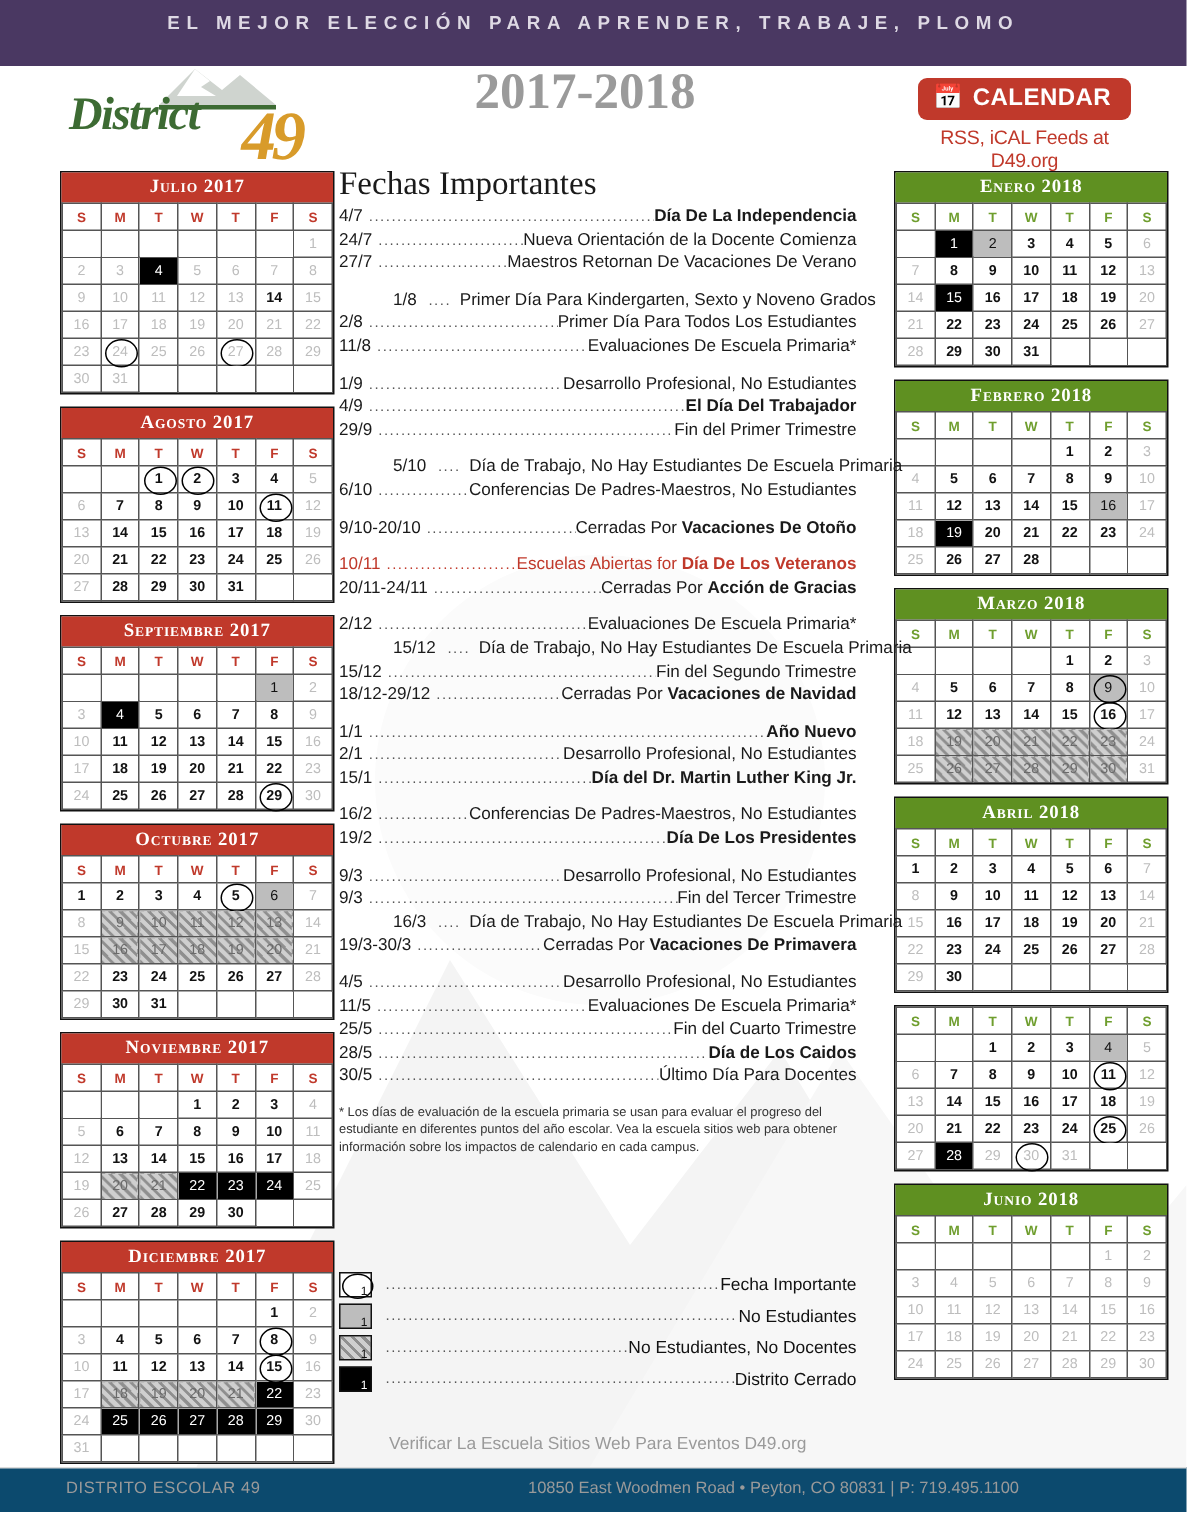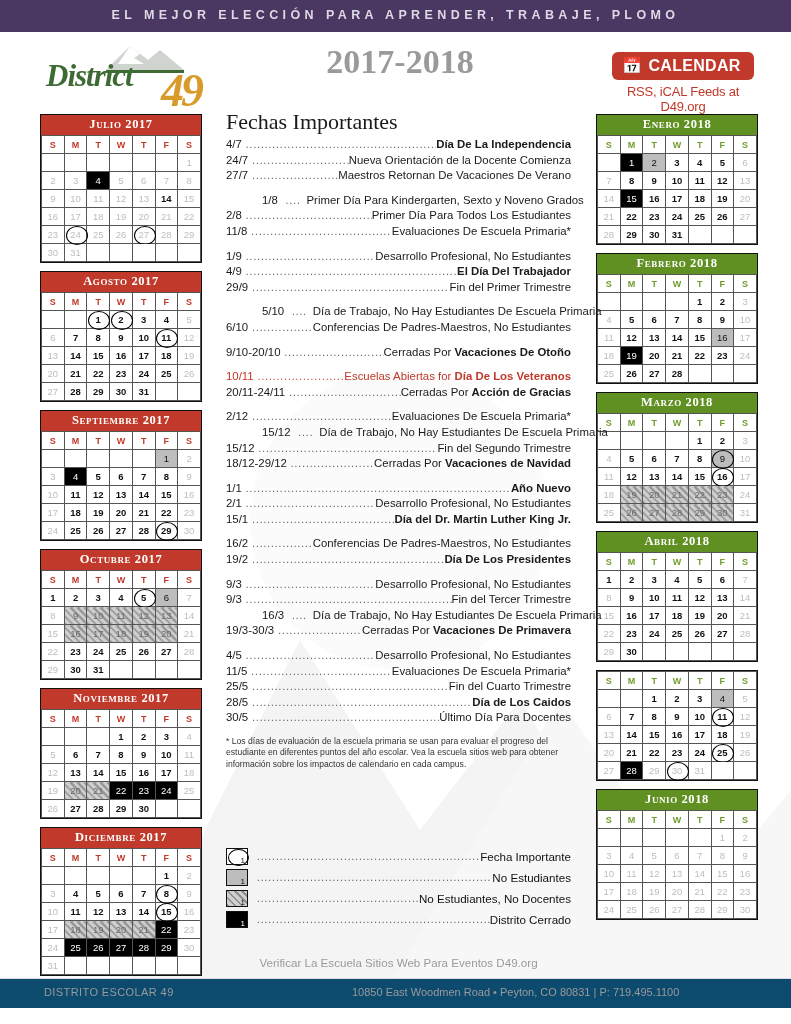--- a/index.html
+++ b/index.html
@@ -13,21 +13,21 @@
   }
 
   
   .watermark {
     position:absolute; left:0; top:0; width:791px; height:1024px;
     pointer-events:none; z-index:0;
   }
 
   
   .topbar {
-    position:absolute; left:0; top:0; width:791px; height:32px;
+    position:absolute; left:0; top:0; width:791px; height:44px;
     background:#4a3862; z-index:5;
   }
   .topbar-text {
     color:#ded9e4; font-size:12.5px; font-weight:bold;
     letter-spacing:4.4px; line-height:30px; text-align:center;
     white-space:nowrap;
   }
 
   
   .header { position:absolute; left:0; top:30px; width:791px; height:82px; z-index:5; }
@@ -37,21 +37,21 @@
     position:absolute; left:2px; top:18px;
     font-family:"Liberation Serif", serif; font-weight:bold; font-style:italic;
     font-size:31px; color:#3d6b33; letter-spacing:-1px;
   }
   .logo-49 {
     position:absolute; left:117px; top:24px;
     font-family:"Liberation Serif", serif; font-weight:bold; font-style:italic;
     font-size:46px; color:#d89b2a; letter-spacing:-3px;
   }
 
-  .title-block { position:absolute; left:250px; top:14px; width:300px; text-align:center; }
+  .title-block { position:absolute; left:240px; top:14px; width:300px; text-align:center; }
   .title-year {
     font-family:"Liberation Serif", serif; font-size:34px; font-weight:bold;
     color:#9a9a9a; letter-spacing:0px; line-height:36px;
   }
   .title-sub {
     font-family:"Liberation Serif", serif; font-size:17px; color:#8d8d8d;
     line-height:20px;
   }
 
   .cal-btn-wrap { position:absolute; left:608px; top:22px; width:150px; text-align:center; }
@@ -61,21 +61,21 @@
     padding:5px 13px 5px 10px; font-size:16px; font-weight:bold;
     letter-spacing:0.3px;
   }
   .cal-btn .ico { font-size:16px; line-height:16px; }
   .cal-feeds { font-size:13px; color:#c0392b; margin-top:4px; letter-spacing:-0.2px; }
 
   
   .months-left  { position:absolute; left:40px;  top:114px; width:183px; z-index:4; }
   .months-right { position:absolute; left:572px; top:114px; width:183px; z-index:4;padding-left:24px; }
 
-  .month { width:162px; margin-bottom:8px; border:1.5px solid #111; background:#fff; }
+  .month { width:183px; margin-bottom:8px; border:1.5px solid #111; background:#fff; }
   .month-title {
     font-family:"Liberation Serif", serif; font-variant:small-caps;
     font-weight:bold; font-size:12.5px; color:#ffffff;
     text-align:center; padding:2px 0 3px; letter-spacing:0.6px;
   }
   .m-red   .month-title { background:#c0392b; }
   .m-green .month-title { background:#5f9021; }
 
   table.mgrid { border-collapse:collapse; width:100%; table-layout:fixed; }
   table.mgrid th, table.mgrid td {

